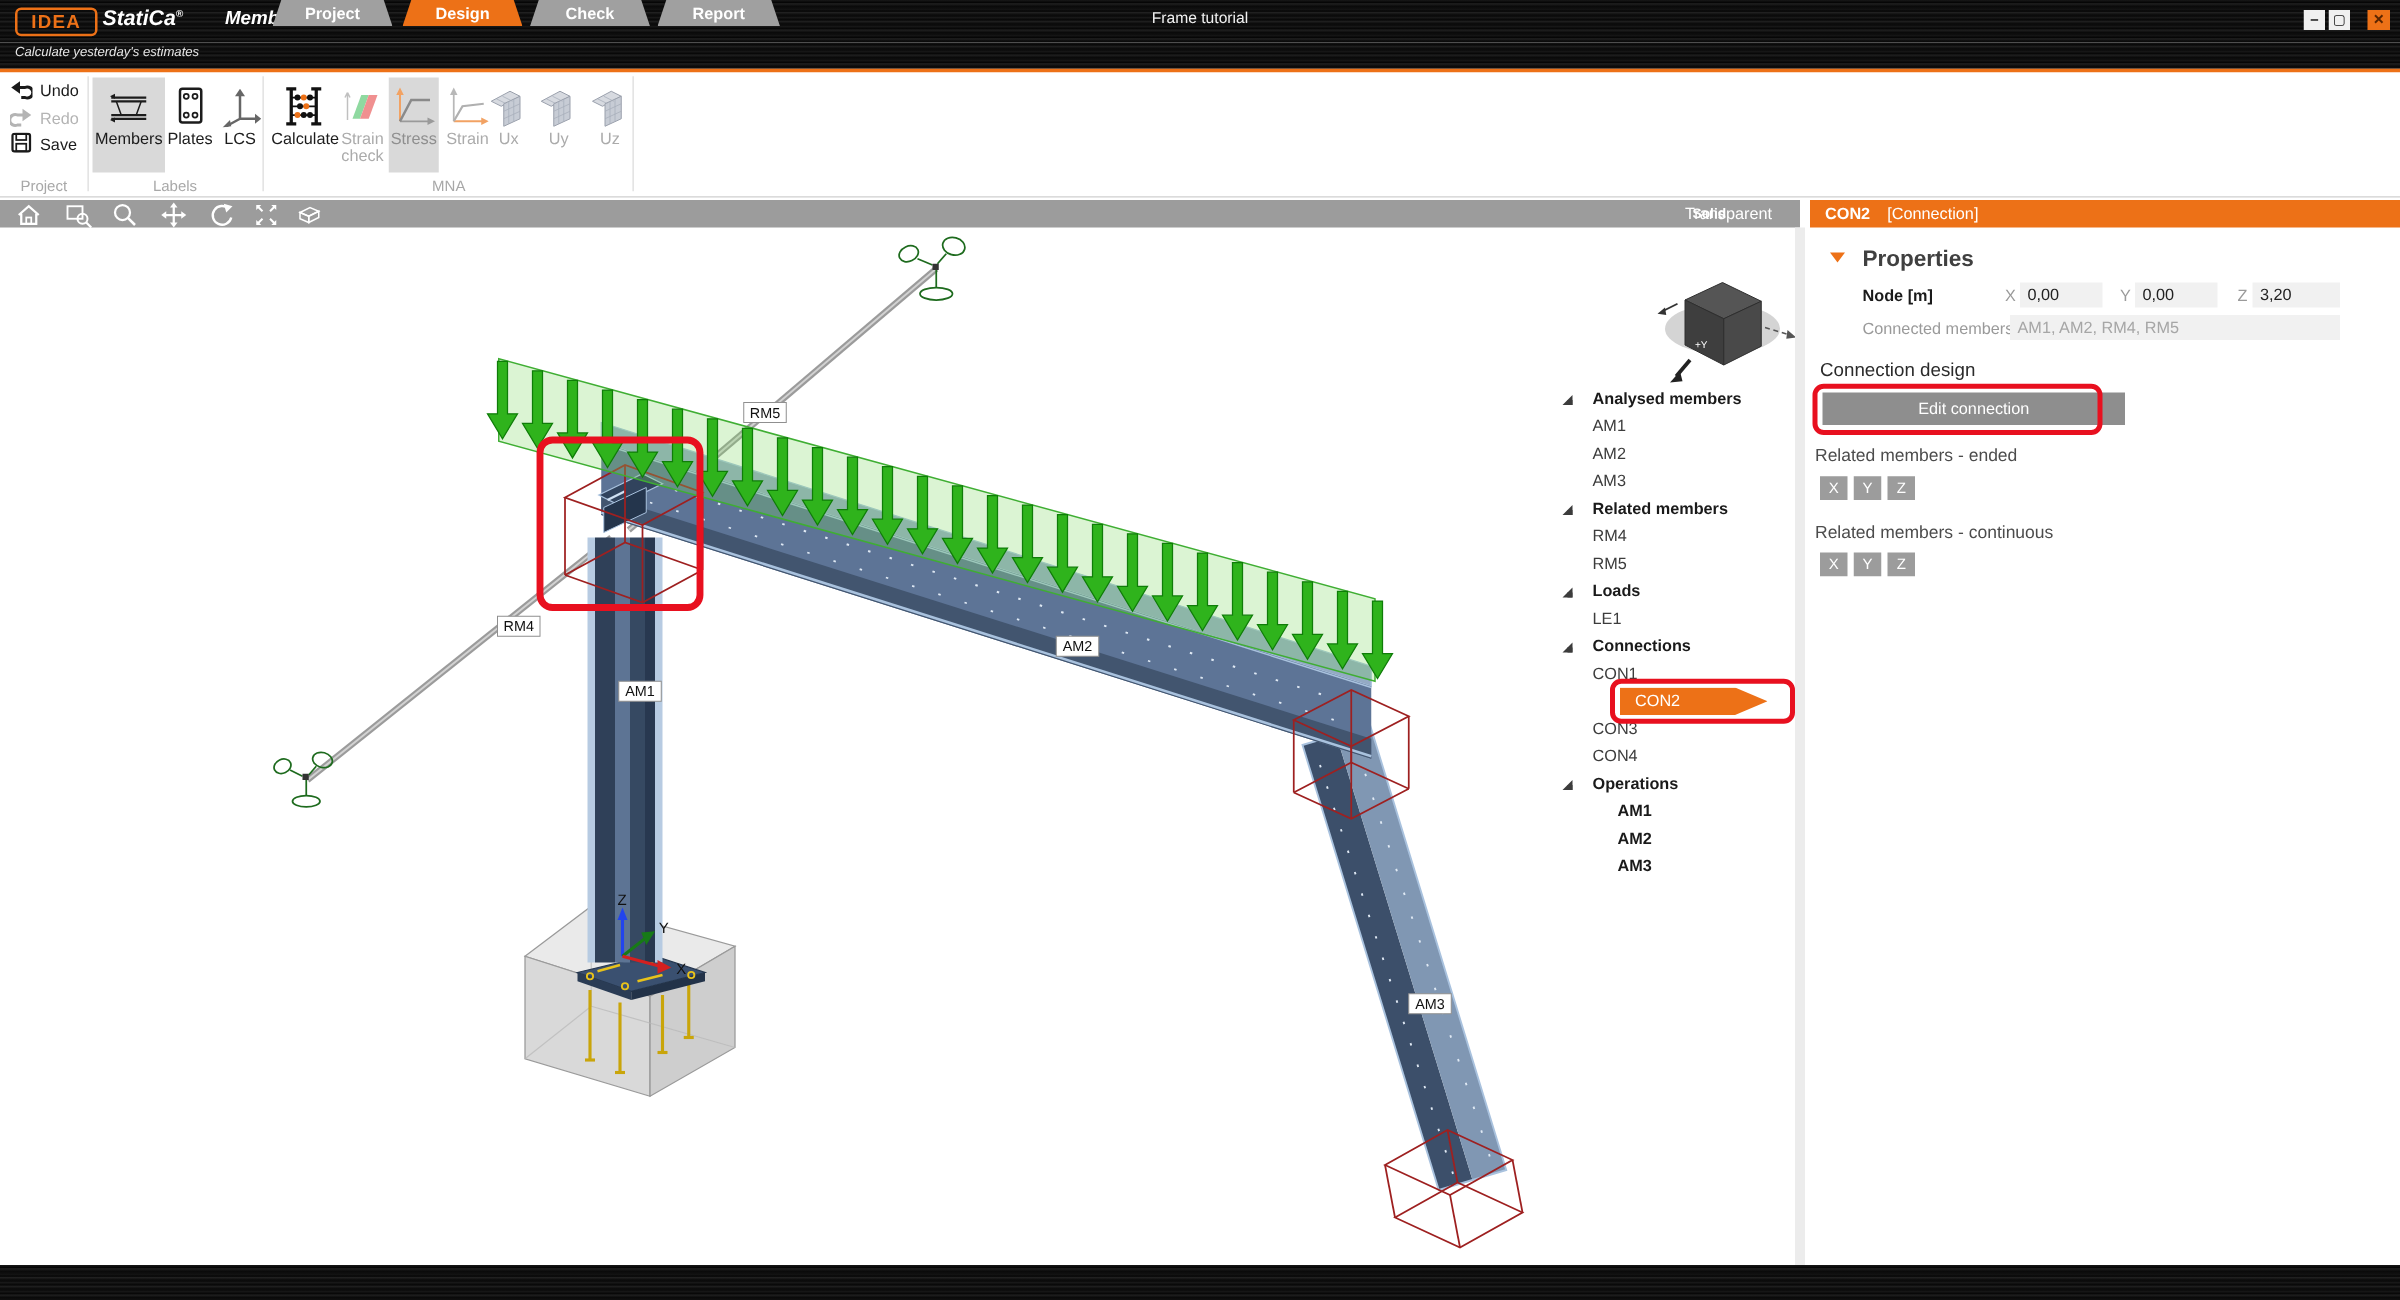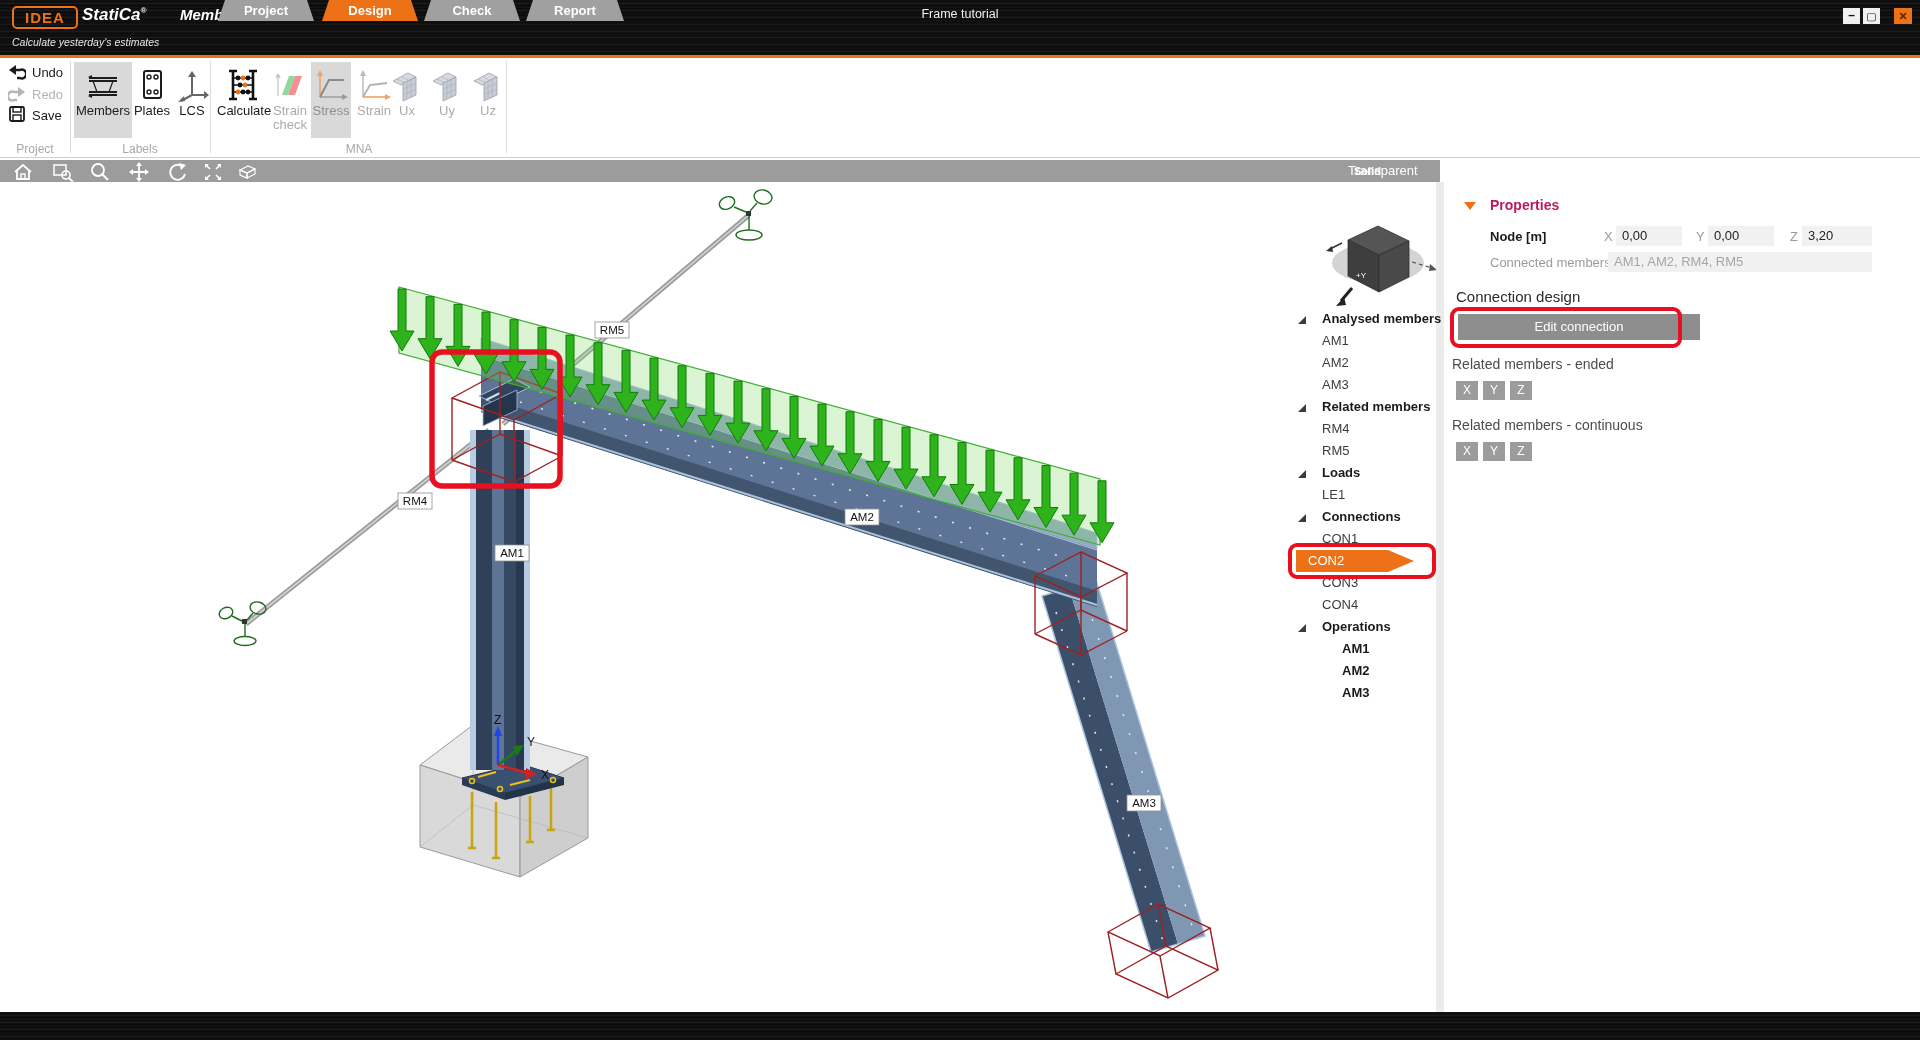--- a/index.html
+++ b/index.html
@@ -21,21 +21,21 @@
   .rbtn.dis{color:#ababab}
   .rbtn.gtxt{color:#8f8f8f}
   .glabel{position:absolute;top:84px;height:14px;font-size:12px;color:#a8a8a8;text-align:center}
   .sep{position:absolute;top:3px;height:92px;border-left:1px solid #dcdcdc;width:0}
   .qrow{position:absolute;left:8px;height:20px;font-size:13px;color:#1a1a1a;white-space:nowrap}
   .qrow svg{vertical-align:-3px;margin-right:6px}
   .qrow.dis{color:#b4b4b4}
   
   .vicon{position:absolute;top:1px;width:22px;height:22px}
   
-  .trow{position:absolute;left:1286px;width:172px;height:22px;line-height:22px;font-size:13px;color:#3c3c3c;white-space:nowrap}
+  .trow{position:absolute;left:1238px;width:172px;height:22px;line-height:22px;font-size:13px;color:#3c3c3c;white-space:nowrap}
   .trow.hdr{font-weight:bold;color:#1a1a1a}
   .trow .lbl{position:absolute;left:36px}
   .trow .lbl2{position:absolute;left:56px;font-weight:bold;color:#1a1a1a}
   .exp{position:absolute;left:12px;top:8px;width:0;height:0;border:4px solid transparent;
        border-bottom:4px solid #3c3c3c;border-right:4px solid #3c3c3c}
   
   .field{position:absolute;height:20px;background:#f1f1f1;font-size:13px;color:#222;line-height:20px;padding-left:6px;box-sizing:border-box}
   .xyzbtn{position:absolute;width:22px;height:19px;background:#9C9C9C;color:#fff;font-size:12px;text-align:center;line-height:19px}
   .annot{position:absolute;border:4px solid #E8101F;border-radius:9px;background:transparent}
   .axlbl{position:absolute;font-size:13px;color:#9a9a9a}
@@ -502,22 +502,26 @@
   <div class="trow" style="top:660px">
       <span class="lbl2">AM2</span>
     </div>
   <div class="trow" style="top:682px">
       <span class="lbl2">AM3</span>
     </div>
   <div class="annot" style="left:1288px;top:543px;width:140px;height:28px"></div>
 </div>
 
 <div class="abs" style="left:1448px;top:160px;width:472px;height:852px;background:#fff">
+  <div class="abs" style="left:0;top:0;width:472px;height:22px;background:#ED7117;color:#fff;font-size:13px;line-height:22px">
+    <span style="font-weight:bold;margin-left:12px">CON2</span>
+    <span style="margin-left:10px">[Connection]</span>
+  </div>
   <div class="abs" style="left:16px;top:42px;width:0;height:0;border-left:6px solid transparent;border-right:6px solid transparent;border-top:8px solid #ED7117"></div>
-  <div class="abs" style="left:42px;top:37px;color:#be185d;font-weight:bold;font-size:14px">Properties</div>
+  <div class="abs" style="left:42px;top:37px;color:#404040;font-weight:bold;font-size:18px">Properties</div>
 
   <div class="abs" style="left:42px;top:69px;font-size:13px;font-weight:bold;color:#1a1a1a">Node [m]</div>
   <span class="axlbl" style="left:156px;top:69px">X</span>
   <div class="field" style="left:168px;top:66px;width:66px">0,00</div>
   <span class="axlbl" style="left:248px;top:69px">Y</span>
   <div class="field" style="left:260px;top:66px;width:66px">0,00</div>
   <span class="axlbl" style="left:342px;top:69px">Z</span>
   <div class="field" style="left:354px;top:66px;width:70px">3,20</div>
 
   <div class="abs" style="left:42px;top:95px;font-size:13px;color:#9a9a9a">Connected members</div>

